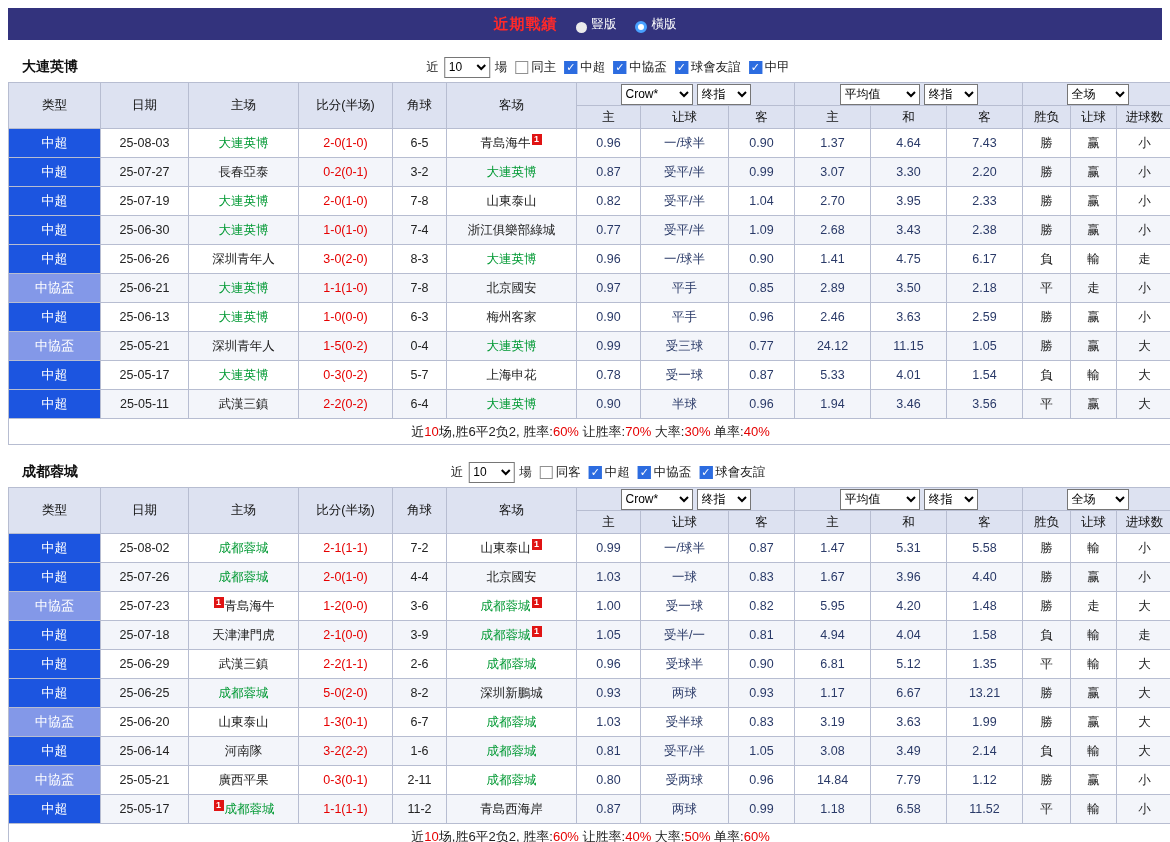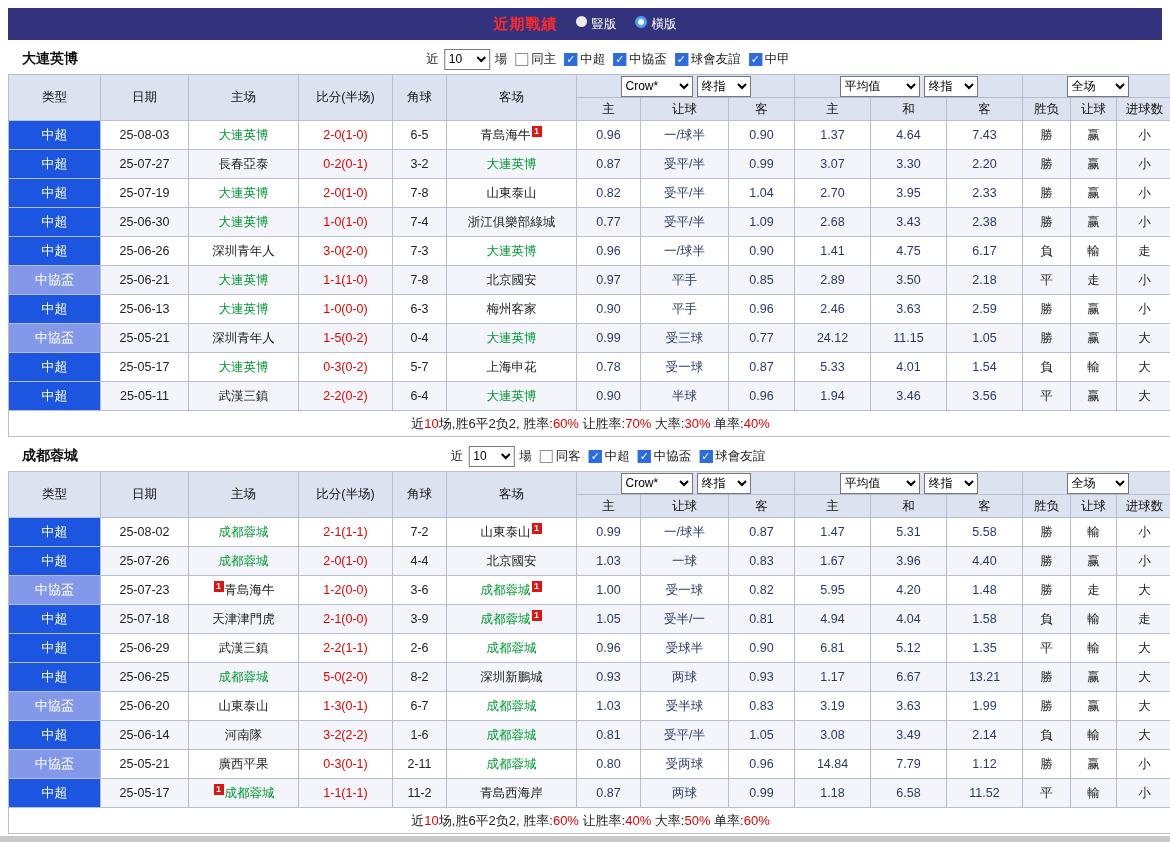--- a/index.html
+++ b/index.html
@@ -2,26 +2,26 @@
 <html style="--topbar-bg: #33337d; --title-red: #ff2929; --league-blue: #1c55e0; --cup-blue: #8398e8; --header-bg: #dde2f1; --row-alt: #f3f5fa; --border: #b7bdd1; --team-green: #009933; --score-red: #e60000; --odds-navy: #2a3a68; --win-red: #e60000; --lose-blue: #1212cc; --draw-green: #009933; --badge-red: #e01313; --check-blue: #2c6ce0;"><head>
 <meta charset="utf-8">
 <style>
   * { box-sizing: border-box; }
   html,body { margin:0; padding:0; }
   body { background:#c9c9c9; font-family:"Liberation Sans","DejaVu Sans",sans-serif; }
   .page { background:#fff; padding:8px 8px 2px 8px; min-height:833px; }
 
   .topbar { background:var(--topbar-bg); height:32px; display:flex; align-items:center; justify-content:center; gap:18px; }
   .topbar .title { color:var(--title-red); font-weight:bold; font-size:15px; letter-spacing:1px; }
-  .radio-opt { display:flex; align-items:flex-start; gap:5px; color:#fff; font-size:12.5px; cursor:pointer; }
+  .radio-opt { display:flex; align-items:flex-end; gap:5px; color:#fff; font-size:12.5px; cursor:pointer; }
   .radio { display:inline-block; border-radius:50%; flex:none; }
   .r1 { width:11px; height:11px; background:#ececec; }
   .r2 { width:12px; height:12px; border:3px solid #49a1ff; background:#fff; }
 
-  .section { margin-top:4px; }
+  .section { margin-top:12px; }
   .team-row { position:relative; height:30px; display:flex; align-items:center; }
   .team-name { font-weight:bold; font-size:14px; margin-left:14px; color:#111; }
   .controls { position:absolute; left:52%; transform:translateX(-50%); display:flex; align-items:center; gap:3px; font-size:12.5px; color:#222; white-space:nowrap; }
   select { font-size:12px; height:21px; border:1px solid #767676; background:#fff; font-family:inherit; margin:0 2px; }
   .cb-label { display:flex; align-items:center; cursor:pointer; margin-left:5px; }
   .cb { width:13px; height:13px; border:1px solid #909090; background:#fff; display:inline-block; margin-right:3px; position:relative; flex:none; }
   .cb.checked { background:var(--check-blue); border-color:var(--check-blue); }
   .cb.checked::after { content:"✓"; position:absolute; color:#fff; font-size:11px; font-weight:bold; left:1px; top:-1px; }
 
   table.grid { border-collapse:collapse; width:100%; table-layout:fixed; }
@@ -197,21 +197,21 @@
               <td class="odds">2.38</td>
               <td class="res red">勝</td>
               <td class="res red">赢</td>
               <td class="res green">小</td>
             </tr>
             <tr class="data-row">
               <td class="type league">中超</td>
               <td>25-06-26</td>
               <td><span>深圳青年人</span></td>
               <td class="score">3-0(2-0)</td>
-              <td>7-3</td>
+              <td>8-3</td>
               <td><span class="team-green">大連英博</span></td>
               <td class="odds">0.96</td>
               <td class="odds">一/球半</td>
               <td class="odds">0.90</td>
               <td class="odds">1.41</td>
               <td class="odds">4.75</td>
               <td class="odds">6.17</td>
               <td class="res blue">負</td>
               <td class="res blue">輸</td>
               <td class="res green">走</td>

